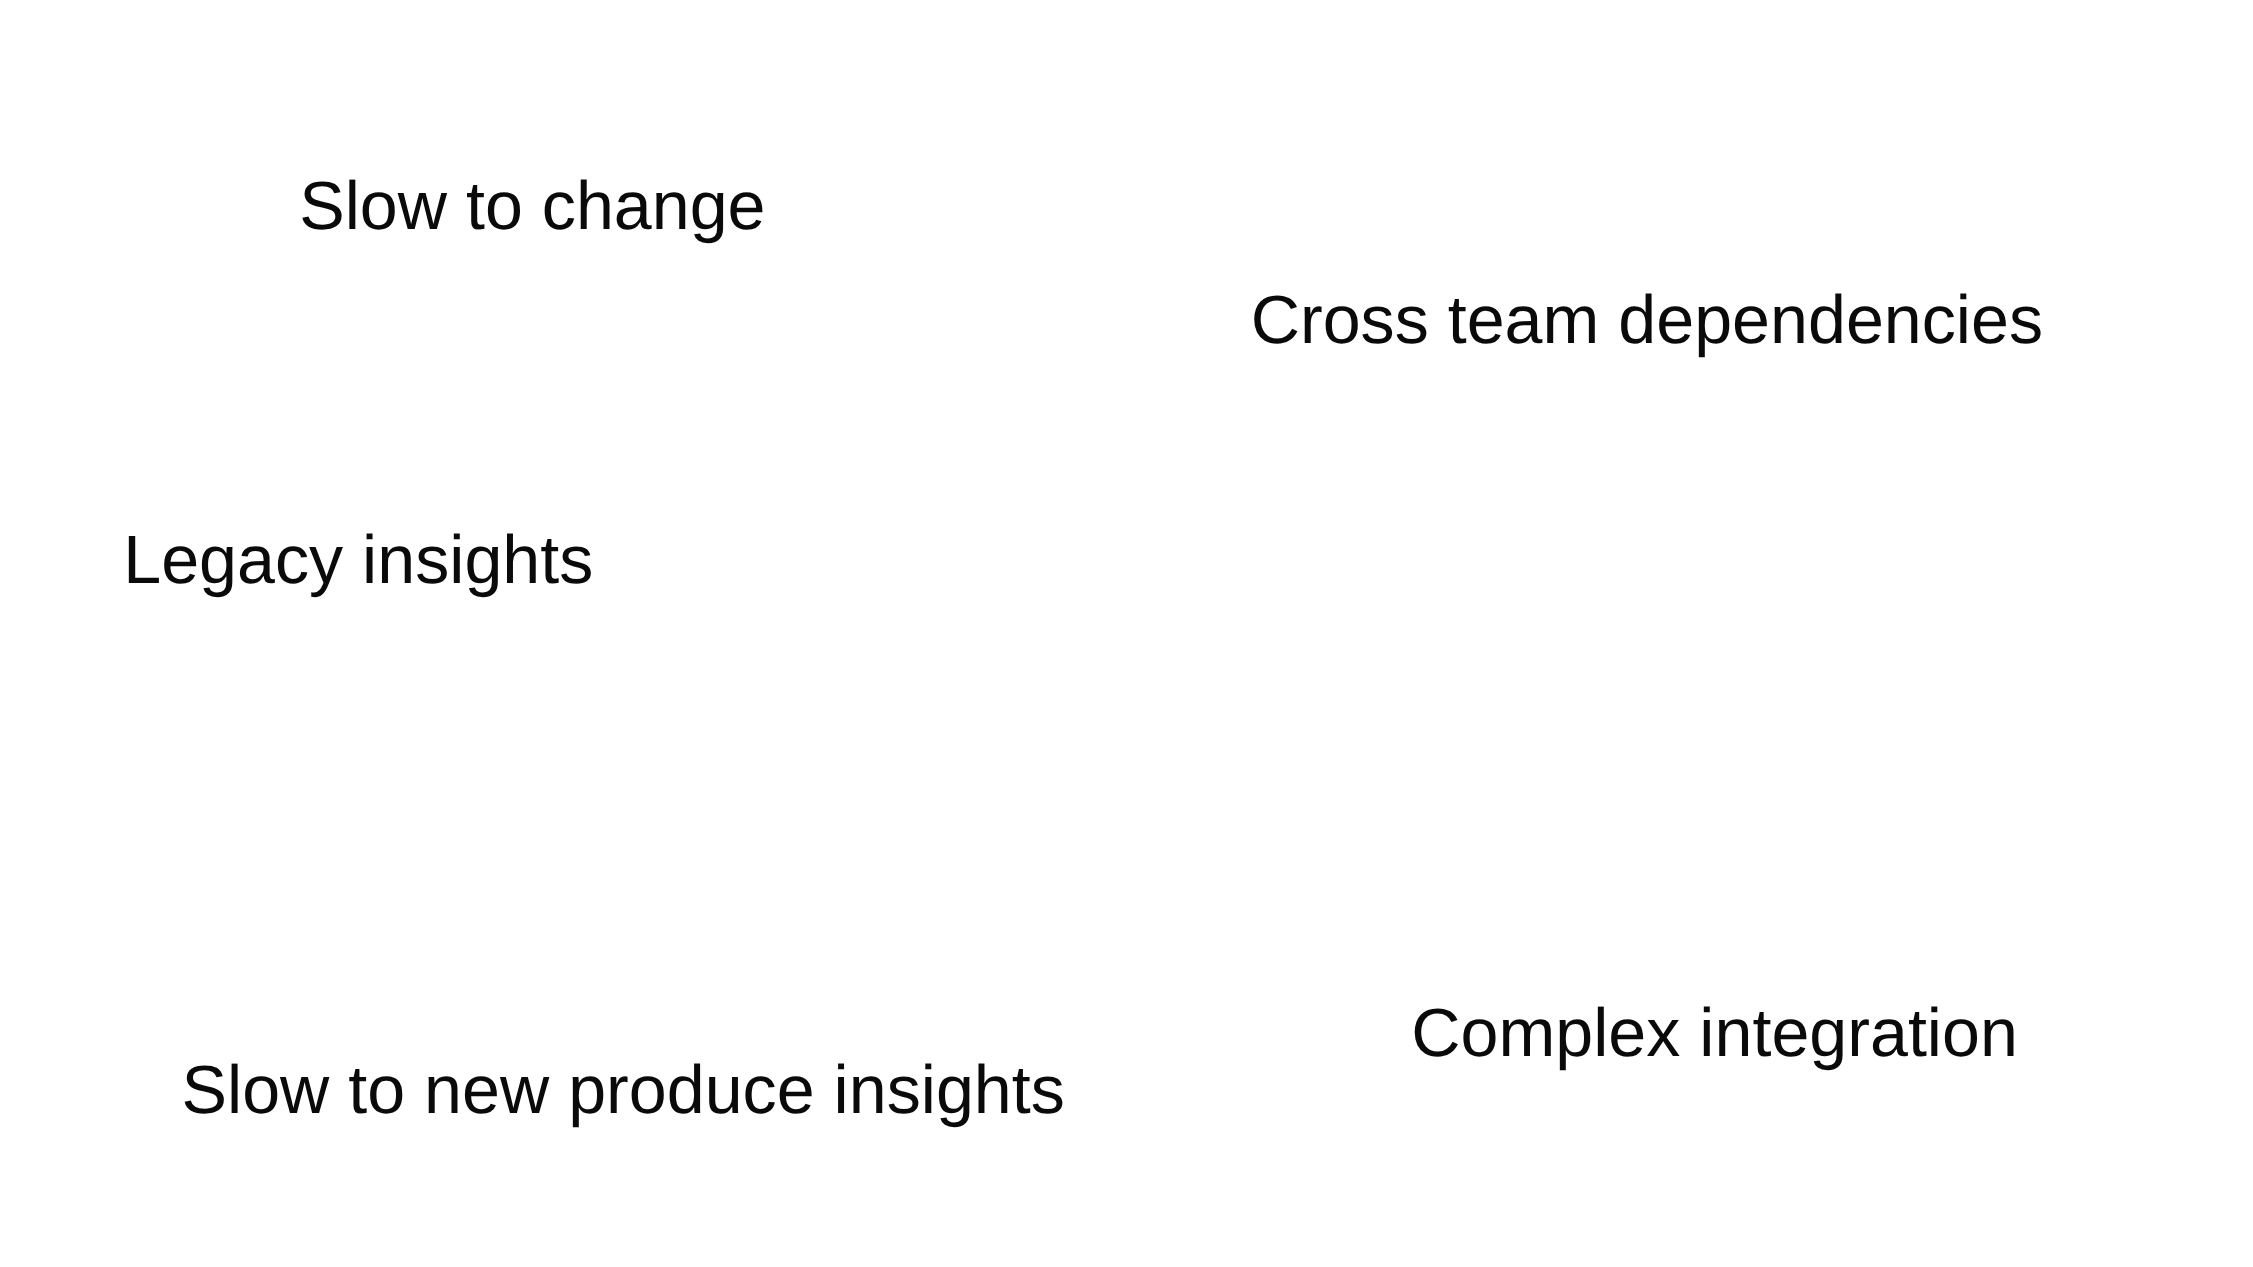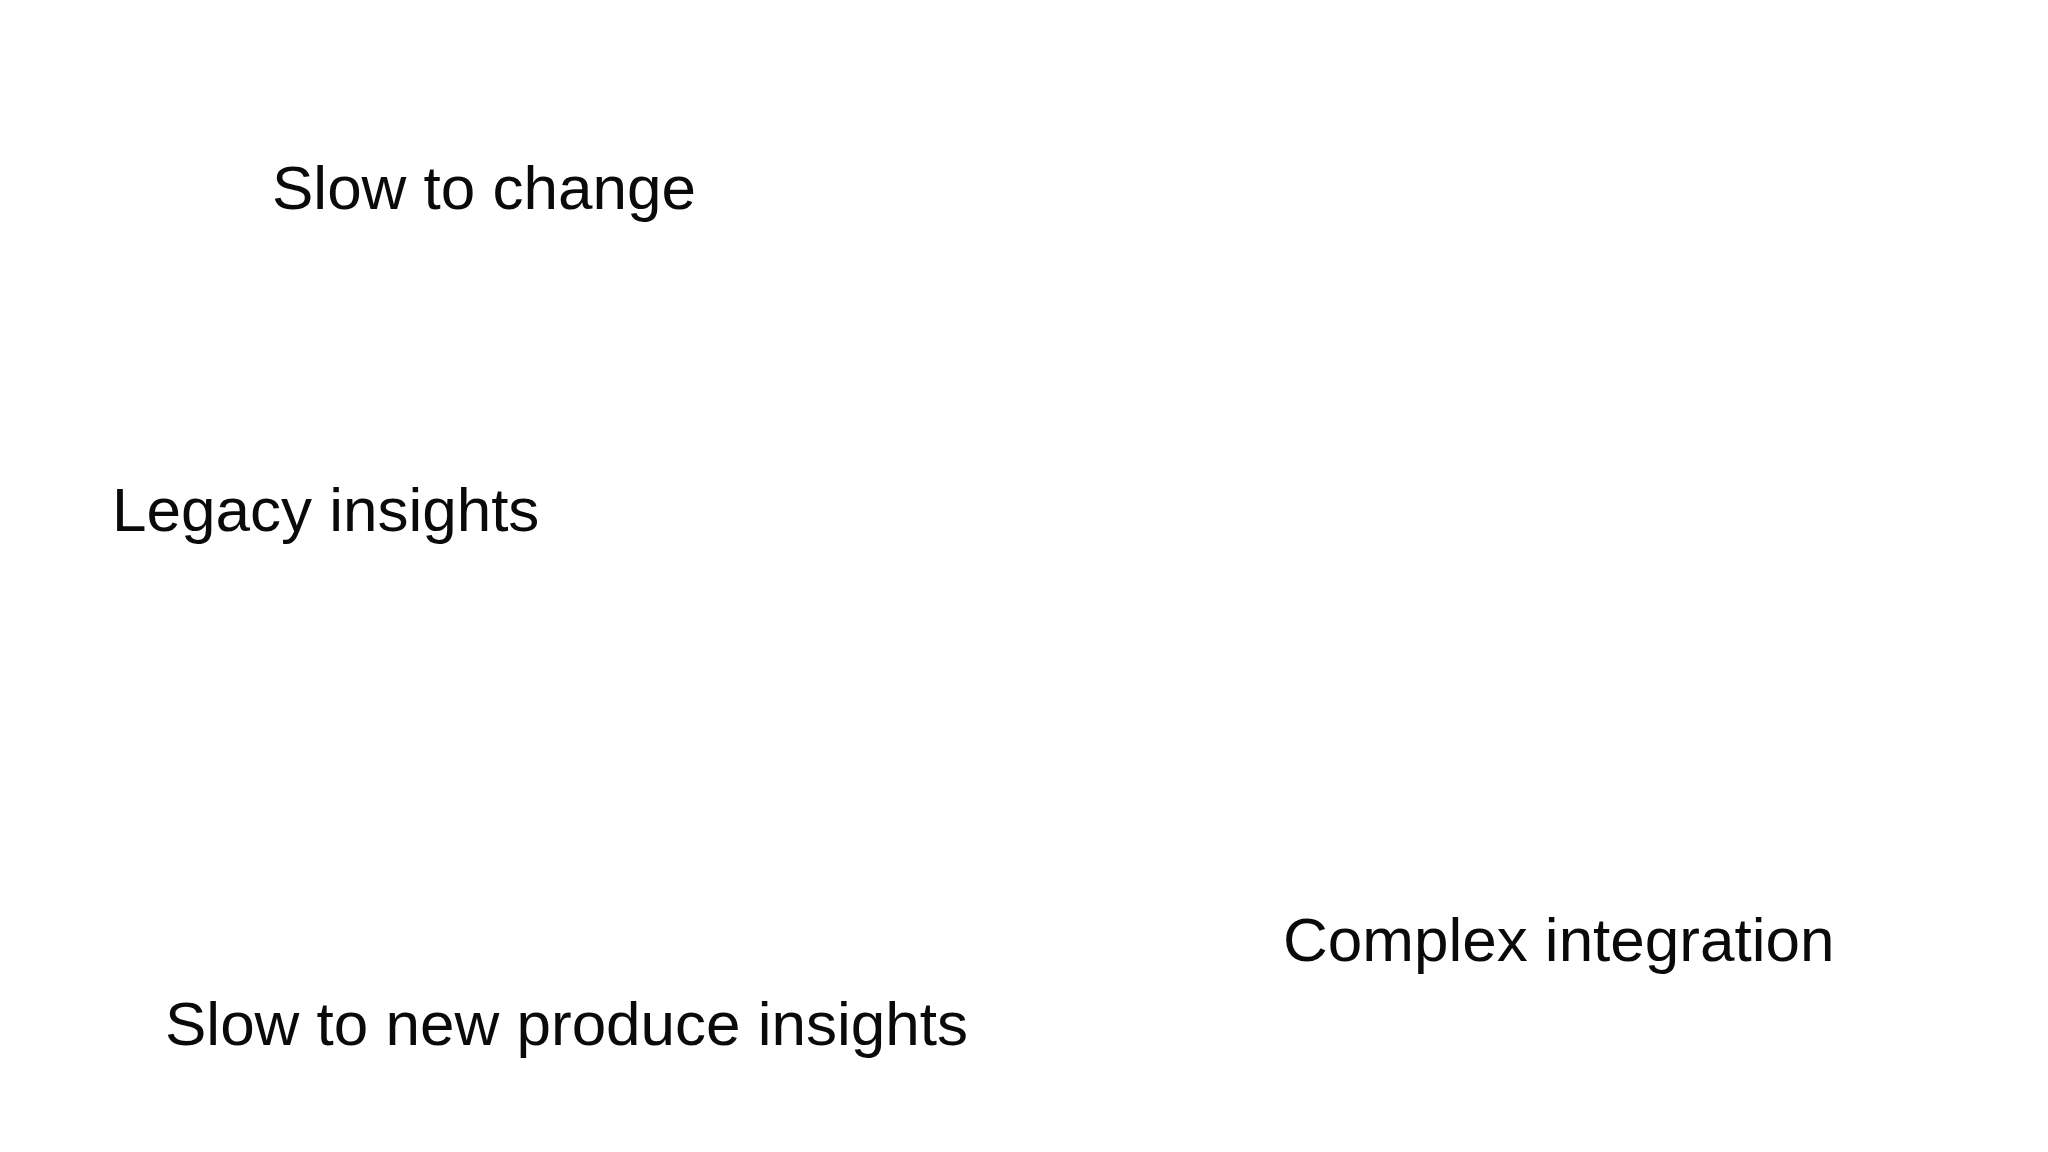--- a/index.html
+++ b/index.html
@@ -25,30 +25,31 @@
     font-size: 62px;
     line-height: 1.15;
     white-space: nowrap;
     font-weight: 400;
     letter-spacing: 0px;
   }
   .note-slow-to-change        { left: 272px;  top: 152px; }
   .note-cross-team            { left: 1137px; top: 256px; }
   .note-legacy-patterns       { left: 112px;  top: 474px; }
   .note-entangled-data        { left: 1548px; top: 542px; }
-  .note-slow-insights         { left: 165px;  top: 956px; margin-top: 32px; }
+  .note-slow-insights         { left: 165px;  top: 956px; }
   .note-complex-integration   { left: 1283px; top: 904px; }
 </style>
 </head>
 <body>
 
 <div class="canvas">
 
   <div class="note note-slow-to-change">Slow to change</div>
 
+  <div class="note note-cross-team">Cross team dependencies</div>
 
   <div class="note note-legacy-patterns">Legacy insights</div>
 
 
   <div class="note note-slow-insights">Slow to new produce insights</div>
 
   <div class="note note-complex-integration">Complex integration</div>
 
 </div>
 

